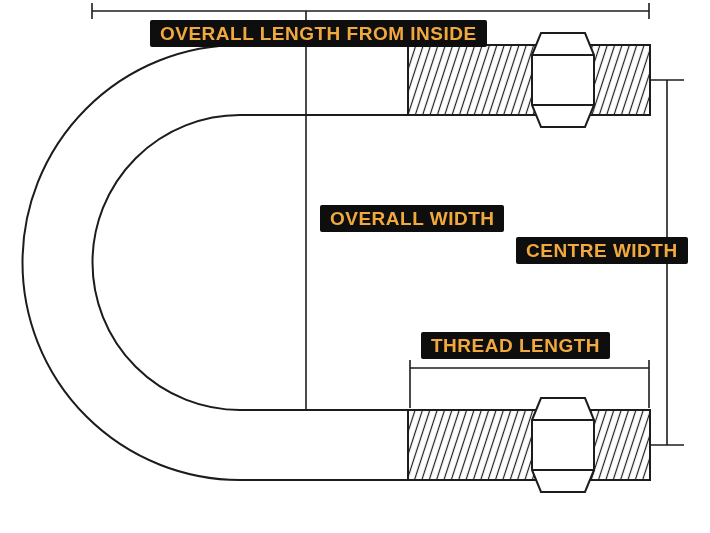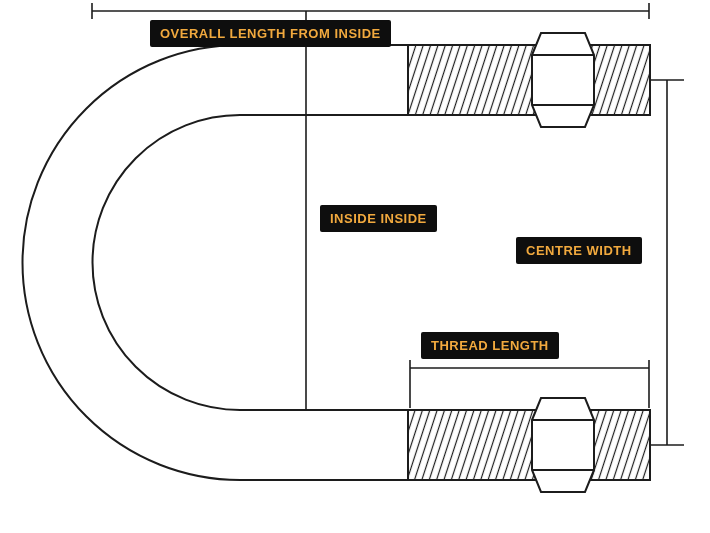--- a/index.html
+++ b/index.html
@@ -18,21 +18,21 @@
     .stage svg {
       position: absolute;
       left: 0;
       top: 0;
     }
     .dim-label {
       position: absolute;
       background: #0e0e0e;
       color: #f1a93e;
       font-weight: 700;
-      font-size: 13px;
+      font-size: 19px;
       line-height: 21px;
       padding: 3px 10px;
       letter-spacing: 0.5px;
       white-space: nowrap;
       border-radius: 2px;
     }
   </style>
 </head>
 <body>
 
@@ -77,19 +77,19 @@
       <line x1="650" y1="445" x2="684" y2="445"></line>
 
       <line x1="410" y1="368" x2="649" y2="368"></line>
       <line x1="410" y1="360" x2="410" y2="408"></line>
       <line x1="649" y1="360" x2="649" y2="408"></line>
     </g>
   </svg>
 
   <div class="dim-label" style="left:150px; top:20px;">OVERALL LENGTH FROM INSIDE</div>
 
-  <div class="dim-label" style="left:320px; top:205px;">INSIDE INSIDE</div>
+  <div class="dim-label" style="left:320px; top:205px;">OVERALL WIDTH</div>
 
   <div class="dim-label" style="left:516px; top:237px;">CENTRE WIDTH</div>
 
   <div class="dim-label" style="left:421px; top:332px;">THREAD LENGTH</div>
 
 </div>
 
 </body></html>

